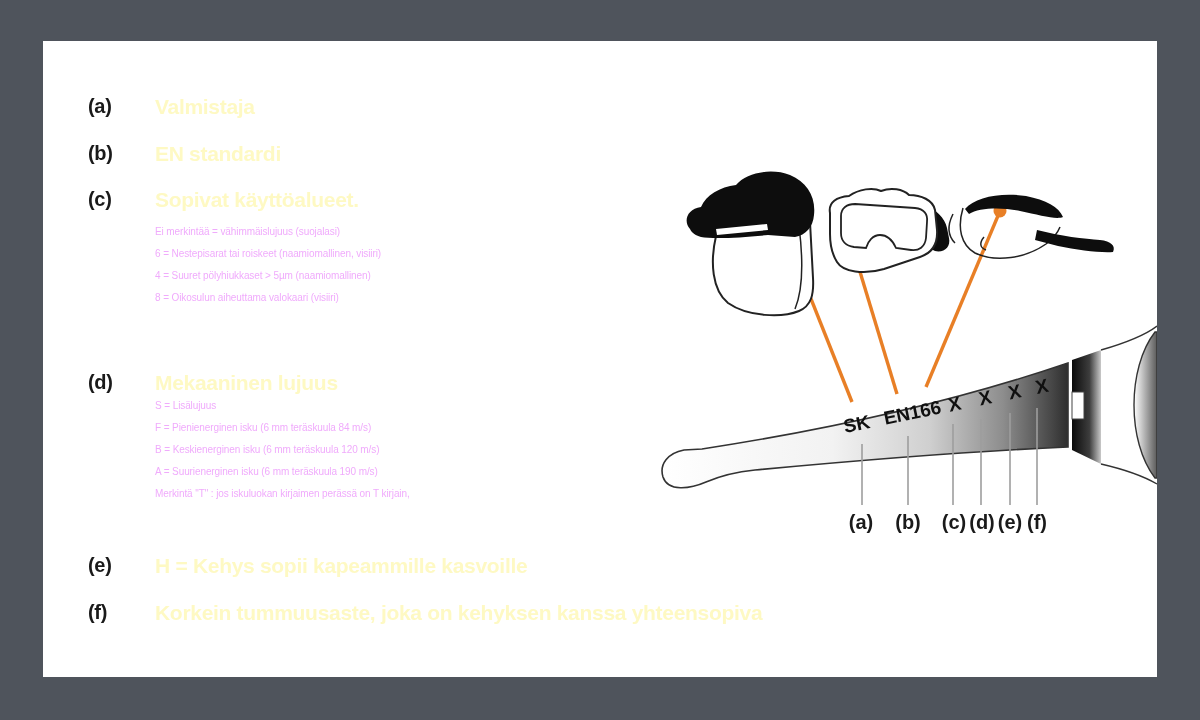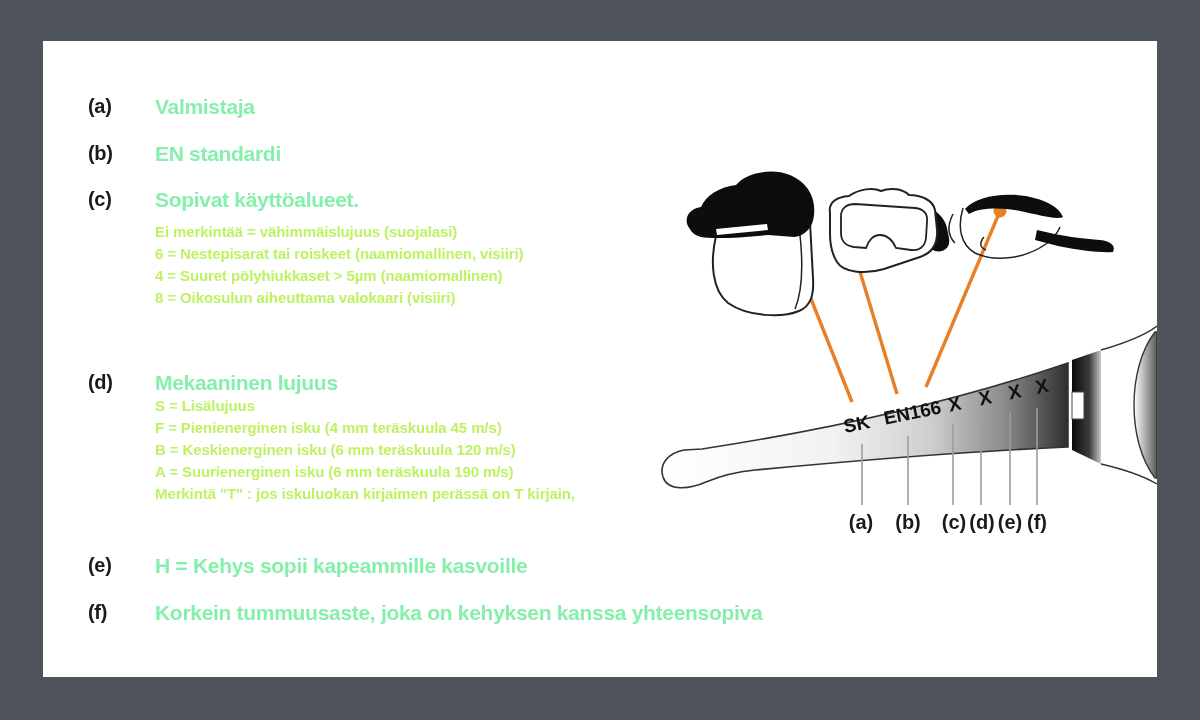--- a/index.html
+++ b/index.html
@@ -13,29 +13,28 @@
     position:absolute; left:43px; top:41px; width:1114px; height:636px;
     background:#ffffff;
   }
   .legend-row { position:absolute; }
   .legend-key {
     position:absolute; left:88px; width:50px;
     font-size:20px; font-weight:bold; color:#1a1a1a; letter-spacing:-0.3px;
   }
   .legend-title {
     position:absolute; left:155px; width:760px; white-space:nowrap;
-    font-size:21px; font-weight:bold; color:#86efac; letter-spacing:-0.3px;
+    font-size:21px; font-weight:bold; color:#fef9c3; letter-spacing:-0.3px;
   }
   .legend-details {
     position:absolute; left:155px; width:560px;
   }
   .detail-line {
-    font-size:15px; line-height:22px; color:#bef264; white-space:nowrap;
+    font-size:10px; line-height:22px; color:#f0abfc; white-space:nowrap;
     letter-spacing:-0.1px;
-    font-weight:bold;
   }
   svg text { font-family:"Liberation Sans", sans-serif; }
   .marking-text { font-weight:bold; fill:#101010; }
   .pointer-label { font-weight:bold; fill:#1a1a1a; font-size:20px; text-anchor:middle; }
 </style>
 </head>
 <body>
 
 <div class="frame">
   <div class="panel"></div>
@@ -59,21 +58,21 @@
       <div class="detail-line">4 = Suuret pölyhiukkaset &gt; 5µm (naamiomallinen)</div>
       <div class="detail-line">8 = Oikosulun aiheuttama valokaari (visiiri)</div>
     </div>
   </div>
 
   <div class="legend-row" style="top:371px;">
     <div class="legend-key">(d)</div>
     <div class="legend-title">Mekaaninen lujuus</div>
     <div class="legend-details" style="top:24px;">
       <div class="detail-line">S = Lisälujuus</div>
-      <div class="detail-line">F = Pienienerginen isku (4 mm teräskuula 45 m/s)</div>
+      <div class="detail-line">F = Pienienerginen isku (6 mm teräskuula 84 m/s)</div>
       <div class="detail-line">B = Keskienerginen isku (6 mm teräskuula 120 m/s)</div>
       <div class="detail-line">A = Suurienerginen isku (6 mm teräskuula 190 m/s)</div>
       <div class="detail-line">Merkintä "T" : jos iskuluokan kirjaimen perässä on T kirjain,</div>
     </div>
   </div>
 
   <div class="legend-row" style="top:554px;">
     <div class="legend-key">(e)</div>
     <div class="legend-title">H = Kehys sopii kapeammille kasvoille</div>
   </div>

